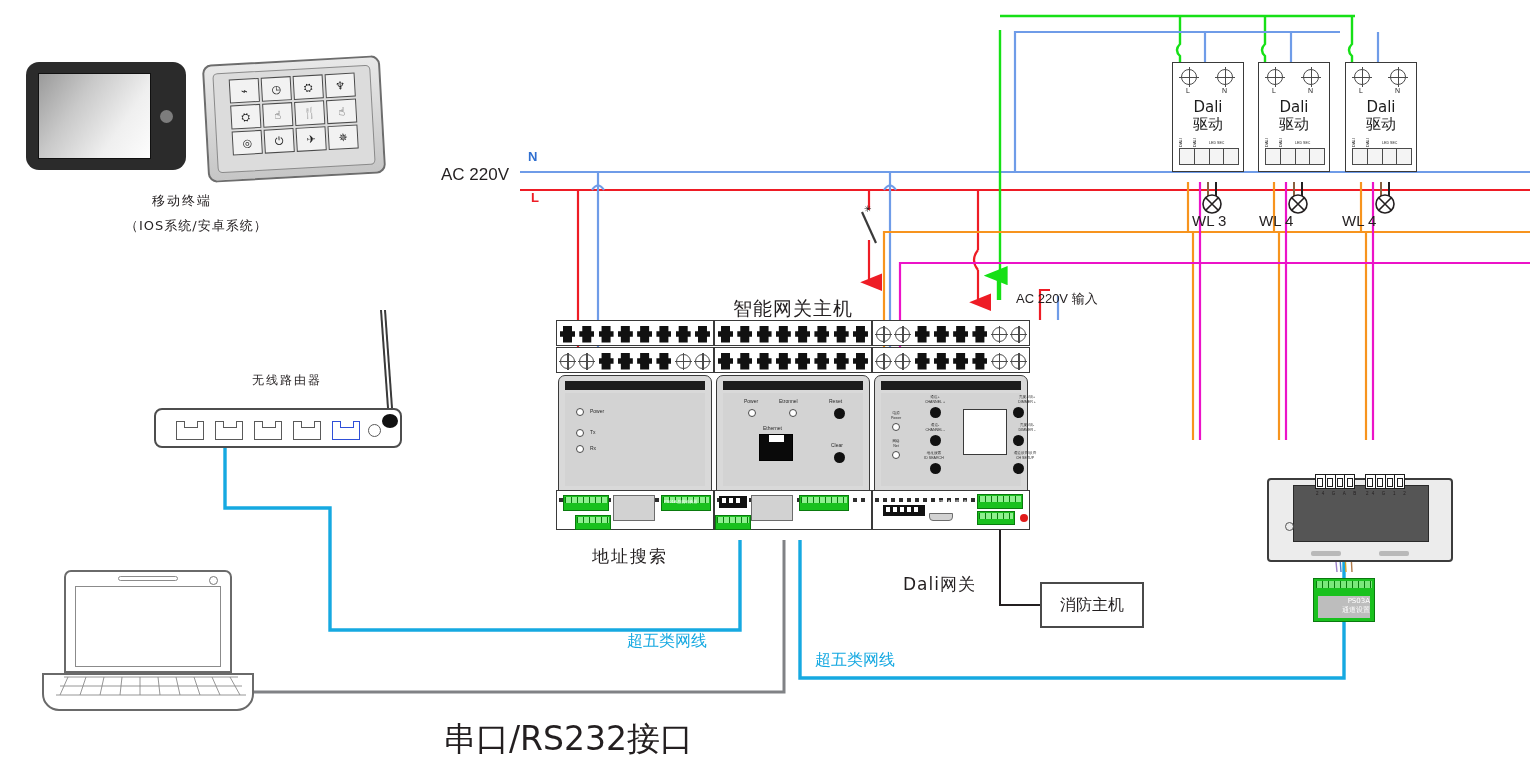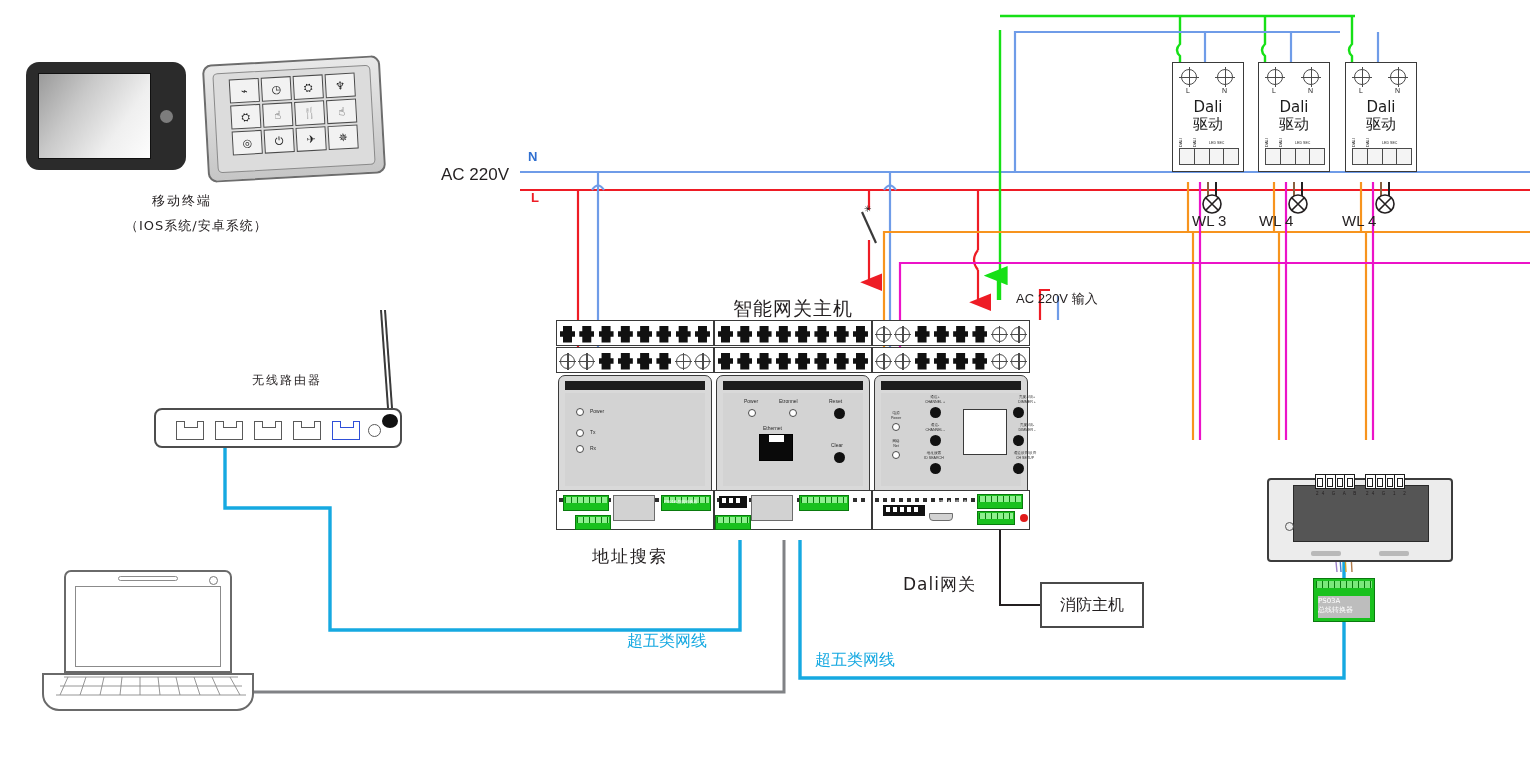--- a/index.html
+++ b/index.html
@@ -137,21 +137,21 @@
   .conn4 i:last-child { border-right:none; }
   .conn4 i::after { content:""; display:block; margin:3px auto 0; width:4px; height:7px;
            border:1px solid #1c1c1c; }
 
   
   .ps03 { position:absolute; left:1313px; top:578px; width:62px; height:44px;
           background:#19c11e; border:1px solid #0a7a0e; }
   .ps03 .pins { position:absolute; left:2px; top:2px; right:2px; height:7px;
           background:repeating-linear-gradient(90deg,#0a7a0e 0 1px,#7ae87a 1px 6px); }
   .ps03 .lblbox { position:absolute; left:4px; bottom:3px; right:4px; height:22px;
-          background:#bdbdbd; color:#fff; font-size:7px; text-align:left;
+          background:#bdbdbd; color:#fff; font-size:7px; text-align:right;
           font-family:"DejaVu Sans", sans-serif; line-height:1.35; padding-top:1px; }
 
   
   .firebox { position:absolute; left:1040px; top:582px; width:104px; height:46px;
              border:2px solid #4a4a4a; background:#fff;
              display:flex; align-items:center; justify-content:center;
              font-size:16px; color:#231f20; font-family:"DejaVu Sans", sans-serif; }
 </style>
 </head>
 <body>
@@ -624,20 +624,21 @@
     <span class="lbl" style="left:97px; top:11px; font-size:4.5px; letter-spacing:3.2px; position:absolute;">24 G 1 2</span>
     <span style="position:absolute; left:16px; top:42px; width:9px; height:9px; border-radius:50%; border:1.3px solid #555;"></span>
     <span style="position:absolute; left:42px; bottom:4px; width:30px; height:5px; background:#b9b9b9; border-radius:2px;"></span>
     <span style="position:absolute; right:42px; bottom:4px; width:30px; height:5px; background:#b9b9b9; border-radius:2px;"></span>
   </div>
 
   <div class="ps03">
     <div class="pins"></div>
     <div class="lblbox">
       <div>PS03A</div>
-      <div class="cn">总线转换器</div>
+      <div class="cn">通道设置</div>
     </div>
   </div>
 
   <div class="lbl cn" style="left:627px; top:631px; font-size:16px; color:#16a9e1;">超五类网线</div>
   <div class="lbl cn" style="left:815px; top:650px; font-size:16px; color:#16a9e1;">超五类网线</div>
+  <div class="lbl cn" style="left:443px; top:717px; font-size:33px; color:#231f20;">串口/RS232接口</div>
 
 </div>
 
 </body></html>

